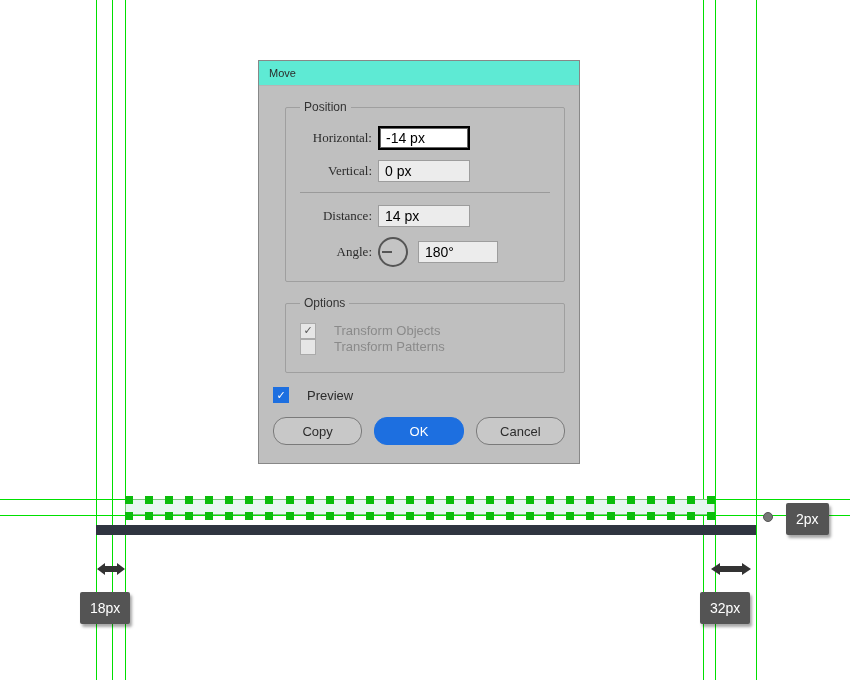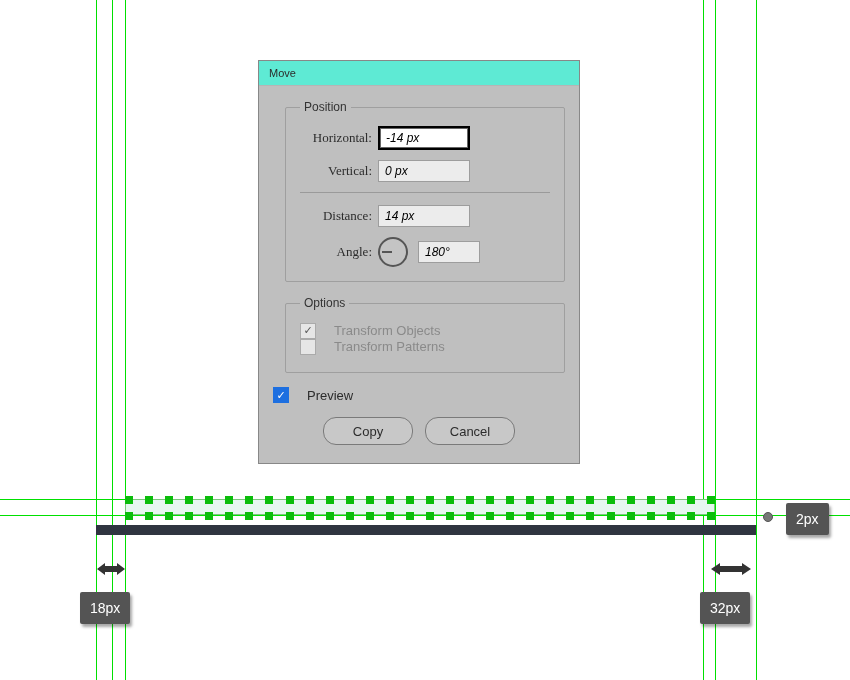--- a/index.html
+++ b/index.html
@@ -139,23 +139,22 @@
     margin-right: 6px;
     font-size: 13px;
     font-family: Liberation Serif, serif;
   }
   .txt {
     height: 22px;
     width: 92px;
     border: 1px solid #9d9d9d;
     background: #ececec;
     padding: 10px 6px;
-    font-size: 12px;
+    font-size: 14px;
     box-sizing: border-box;
-    font-style: italic;
   }
   .txt.focus {
     border: 2px solid #000;
     background: #fff;
     box-shadow: 0 0 0 1px #666 inset;
   }
 
   .angle-widget {
     width: 26px;
     height: 26px;
@@ -350,21 +349,21 @@
       <hr class="sep">
 
       <div class="row">
         <span class="lab">Distance:</span>
         <input class="txt" value="14 px" style="">
       </div>
 
       <div class="row">
         <span class="lab">Angle:</span>
         <span class="angle-widget"></span>
-        <input class="txt" style="width: 62px;" value="180°">
+        <input class="txt" style="width: 80px;" value="180°">
       </div>
     </fieldset>
 
     
     <fieldset class="group">
       <legend>Options</legend>
       <span class="chk disabled checked">
         <span class="box"></span>
         <span>Transform Objects</span>
       </span>
@@ -377,17 +376,18 @@
 
     
     <span class="chk preview checked">
       <span class="box"></span>
       <span>Preview</span>
     </span>
 
     
     <div class="btnrow">
       <div class="btn">Copy</div>
+      <div class="btn primary">OK</div>
       <div class="btn">Cancel</div>
     </div>
 
   </div>
 </div>
 
 </body></html>

